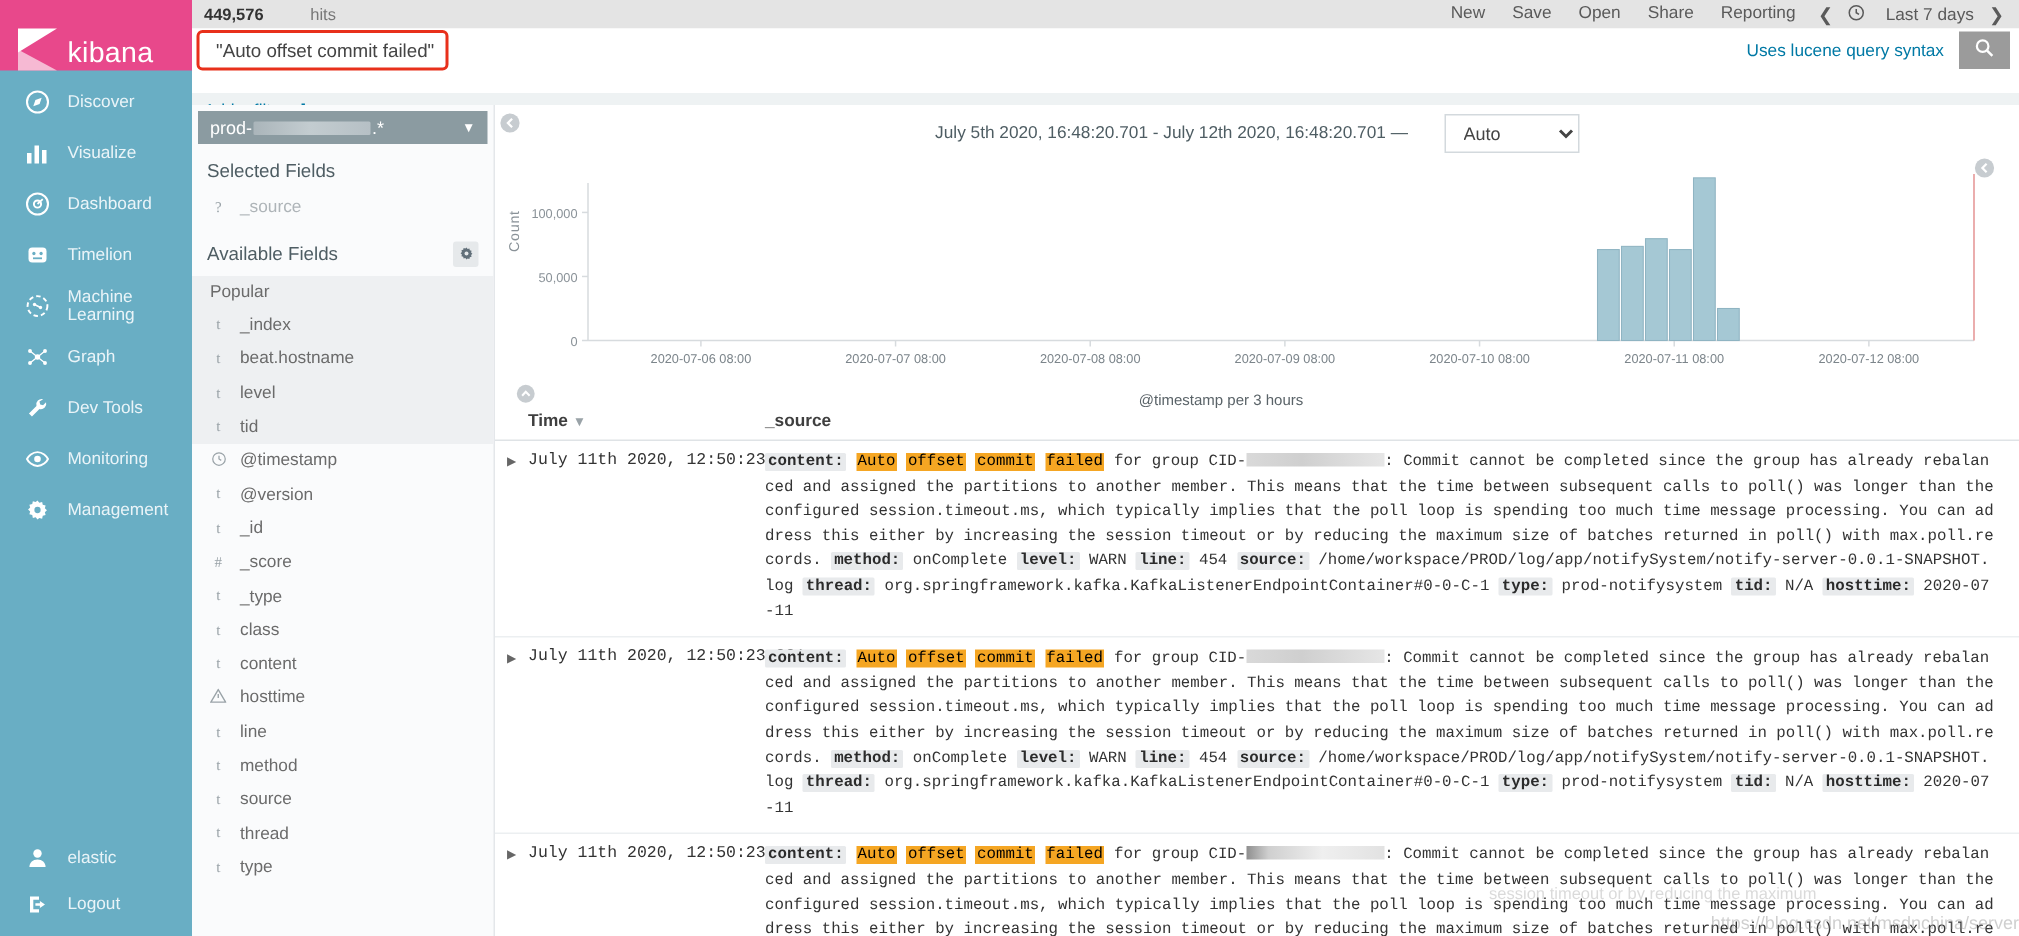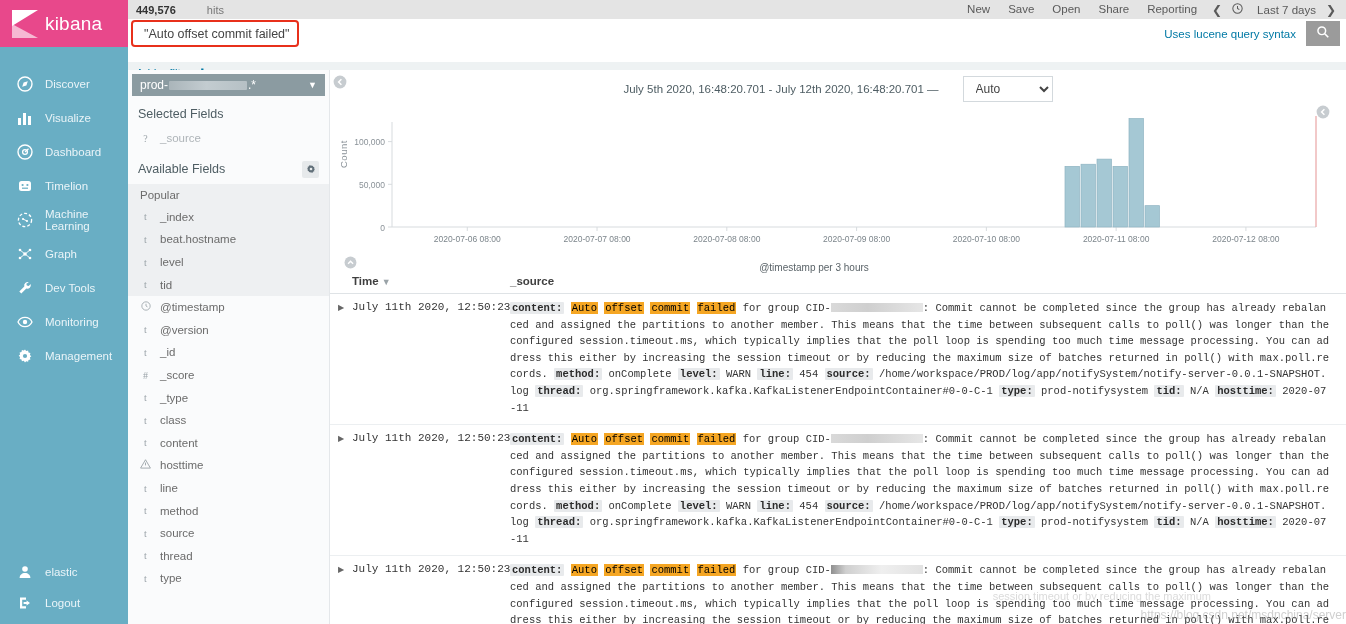--- a/index.html
+++ b/index.html
@@ -15,34 +15,34 @@
 
   
   .sidebar {
     position: absolute; left: 0; top: 0;
     width: 128px; height: 624px;
     background: #69aec4;
     display: flex; flex-direction: column;
   }
   .brand {
     height: 47px; background: #e8488b;
-    display: flex; align-items: center; gap: 7px;
+    display: flex; align-items: flex-end; gap: 7px;
     padding-left: 12px;
   }
   .brand-mark { width: 26px; height: 28px; position: relative; }
   .brand-mark .k1 {
     position:absolute; left:0; top:0; width:0; height:0;
     border-left: 26px solid #fff; border-bottom: 16px solid transparent;
   }
   .brand-mark .k2 {
     position:absolute; left:0; bottom:0; width:0; height:0;
     border-left: 26px solid rgba(255,255,255,.62); border-top: 14px solid transparent;
   }
   .brand-text { color:#fff; font-size: 19px; letter-spacing:.2px; }
-  .nav { padding-top: 20px; flex: 1; }
+  .nav { padding-top: 4px; flex: 1; }
   .nav-item {
     height: 34px; display: flex; align-items: center; gap: 12px;
     padding-left: 16px; color: #eaf4f8; font-size: 11.5px;
     cursor: pointer;
   }
   .nav-item .ico { width: 17px; height: 17px; flex: 0 0 17px; display:flex; align-items:center; justify-content:center; }
   .nav-item .ico svg { display:block; }
   .nav-bottom { padding-bottom: 6px; }
   .nav-bottom .nav-item { height: 31px; }
 

